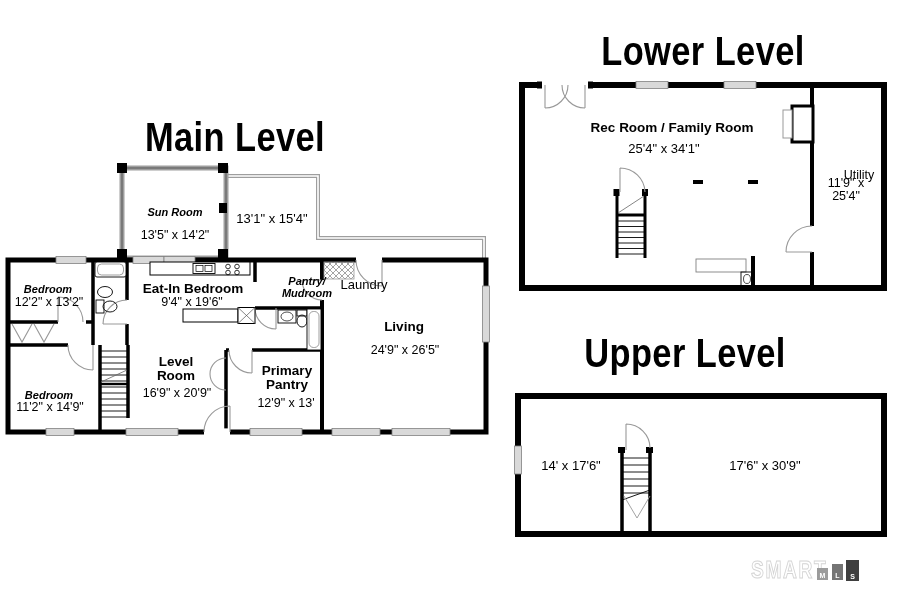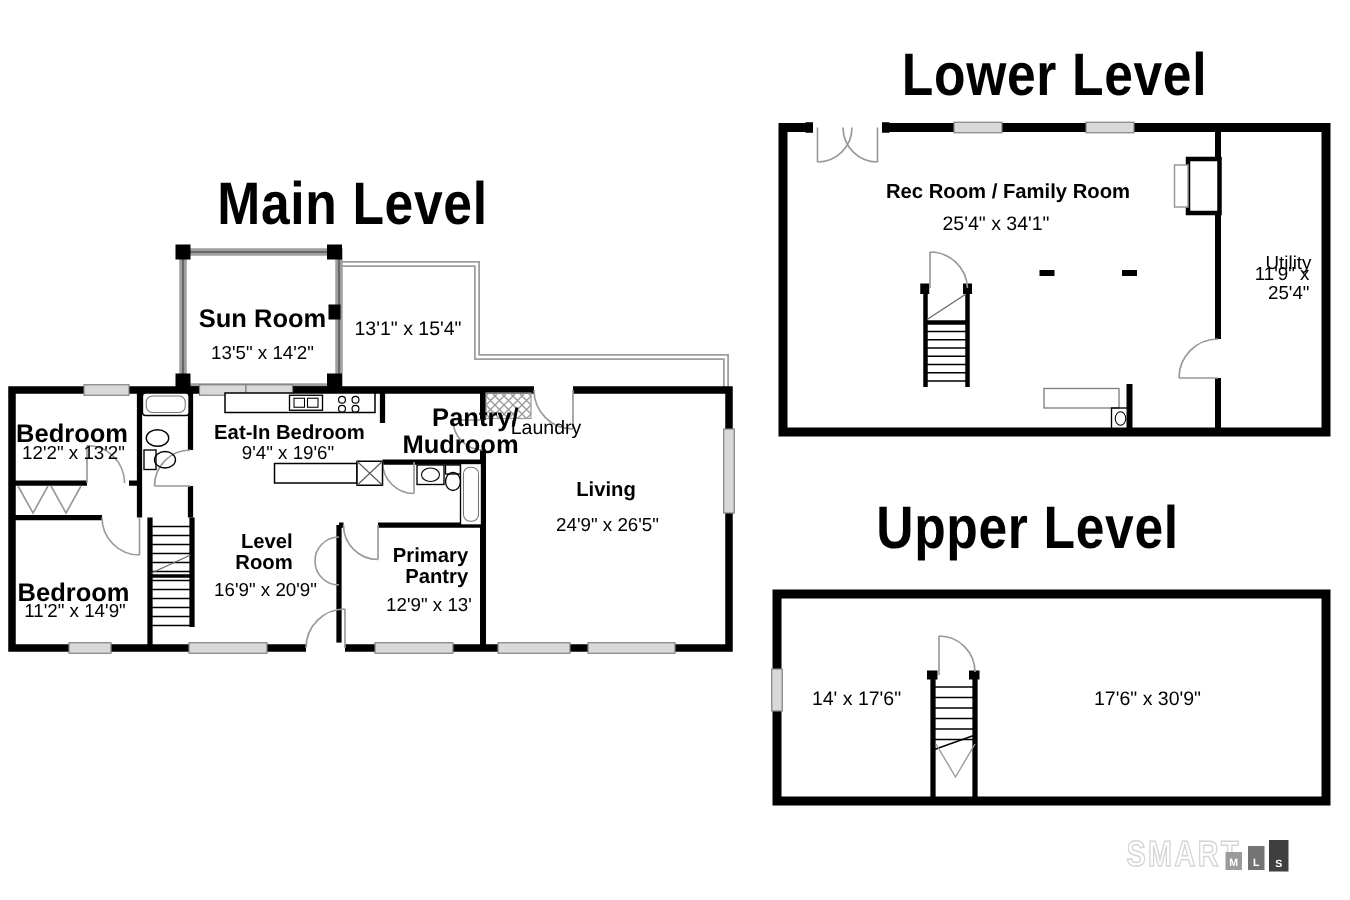--- a/index.html
+++ b/index.html
@@ -1,24 +1,24 @@
 <!DOCTYPE html>
 <html><head>
 <meta charset="utf-8">
 <style>
   html,body{margin:0;padding:0;background:#fff;}
   #canvas{position:relative;width:900px;height:600px;background:#ffffff;overflow:hidden;
           font-family:"Liberation Sans",sans-serif;color:#000;}
   #plan-svg{position:absolute;left:0;top:0;}
   .title{position:absolute;transform:translate(-50%,-50%) scaleX(0.86);font-size:40px;
          font-weight:bold;white-space:nowrap;letter-spacing:.5px;}
-  .lbl{position:absolute;transform:translate(-50%,-50%);text-align:right;white-space:pre-line;
+  .lbl{position:absolute;transform:translate(-50%,-50%);text-align:center;white-space:pre-line;
        line-height:1.07;}
   .name{font-weight:bold;font-size:13.5px;}
-  .name-sm{font-weight:bold;font-size:17px;}
+  .name-sm{font-weight:bold;font-size:11px;font-style:italic;}
   .name-reg{font-size:12.5px;padding-left:28px;}
   .dims{font-size:12.5px;}
   .dims-md{font-size:13px;}
   .logo{position:absolute;left:751px;top:556px;width:130px;height:30px;}
   .logo-brand{position:absolute;left:0;top:0;font-size:24px;font-weight:bold;letter-spacing:2px;
         color:transparent;-webkit-text-stroke:1px #d4d4d4;transform:scaleX(0.8);transform-origin:left top;}
   .logo-block{position:absolute;display:flex;align-items:flex-end;justify-content:center;
         color:#fff;font-size:7px;font-weight:bold;line-height:1.3;}
   .blk-m{left:66px;top:12px;width:11px;height:12px;}
   .blk-l{left:81px;top:8px;width:11px;height:16px;}

